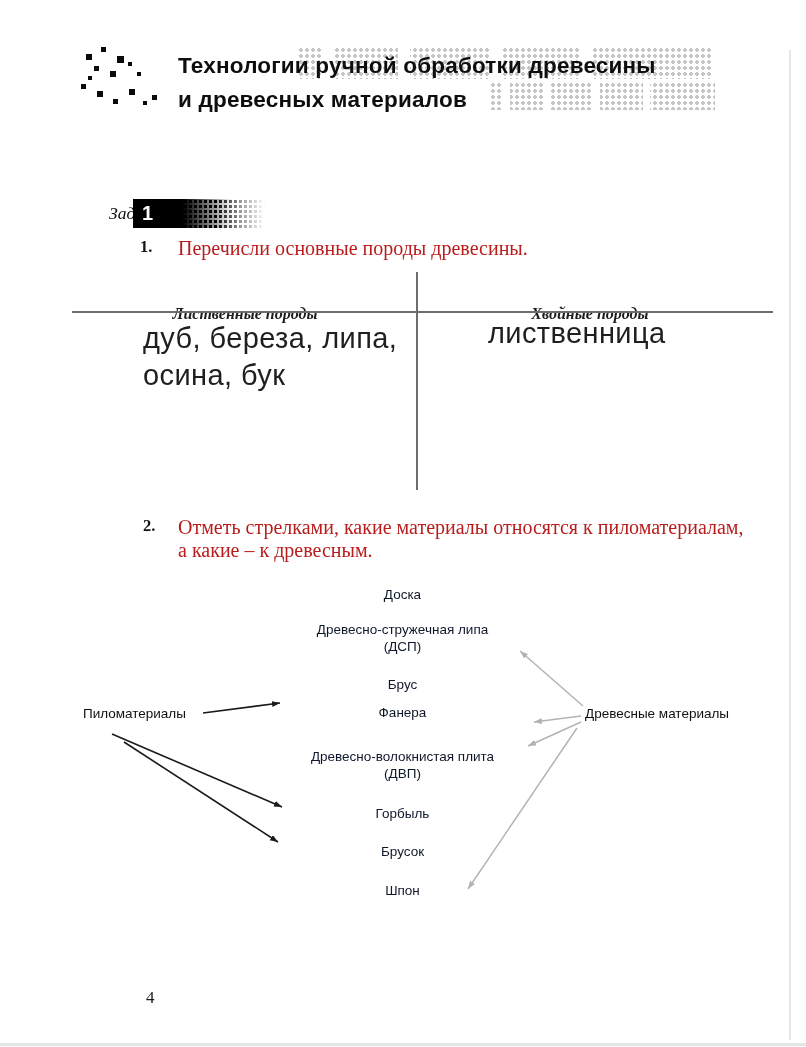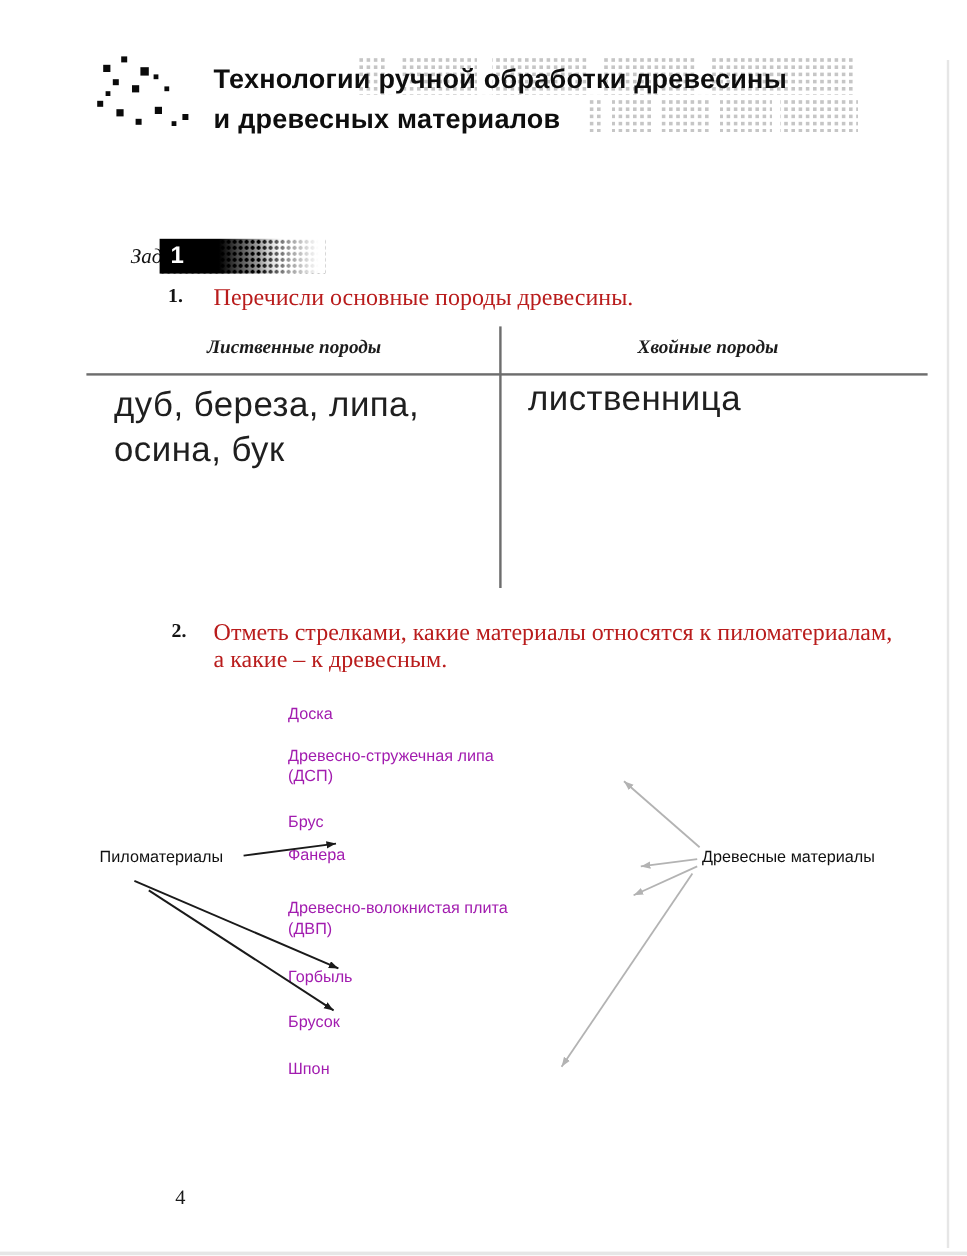--- a/index.html
+++ b/index.html
@@ -27,27 +27,27 @@
       radial-gradient(#000 1.6px, rgba(0,0,0,0) 1.8px);
     background-size:100% 100%,100% 100%,5px 5px;}
   .task-banner .num{position:absolute;left:9px;top:3px;color:#fff;font-weight:bold;font-size:20px;font-family:"Liberation Sans",sans-serif;}
 
   
   .body-num{position:absolute;font-family:"Liberation Serif",serif;font-weight:bold;font-size:16.5px;color:#131313;}
   .body-text{position:absolute;font-family:"Liberation Serif",serif;font-size:20px;color:#b91c1c;}
 
   
   .colhead{position:absolute;width:270px;text-align:center;font-family:"Liberation Serif",serif;
-    font-style:italic;font-weight:bold;font-size:16px;color:#1c1c1c;}
+    font-style:italic;font-weight:bold;font-size:16px;color:#1c1c1c;margin-top:24px;}
   .rule{position:absolute;background:#6d6d6d;}
   .answer{position:absolute;font-size:29px;line-height:37px;color:#1f1f1f;letter-spacing:.4px;}
-  .answer span{display:block;}
+  .answer span{display:block;margin-left:48px;}
 
   
-  .d-item{position:absolute;left:240px;width:325px;font-size:13.5px;line-height:17px;color:#a21caf;}
+  .d-item{position:absolute;left:240px;width:325px;text-align:center;font-size:13.5px;line-height:17px;color:#0f172a;}
   .bl{display:block;}
   .d-label{position:absolute;font-size:13.5px;color:#101010;}
 
   .page-number{position:absolute;left:146px;top:988px;font-family:"Liberation Serif",serif;font-size:17px;color:#1a1a1a;}
 
   .edge{position:absolute;background:#d9d9d9;opacity:.65;}
 </style>
 </head>
 <body>
 

